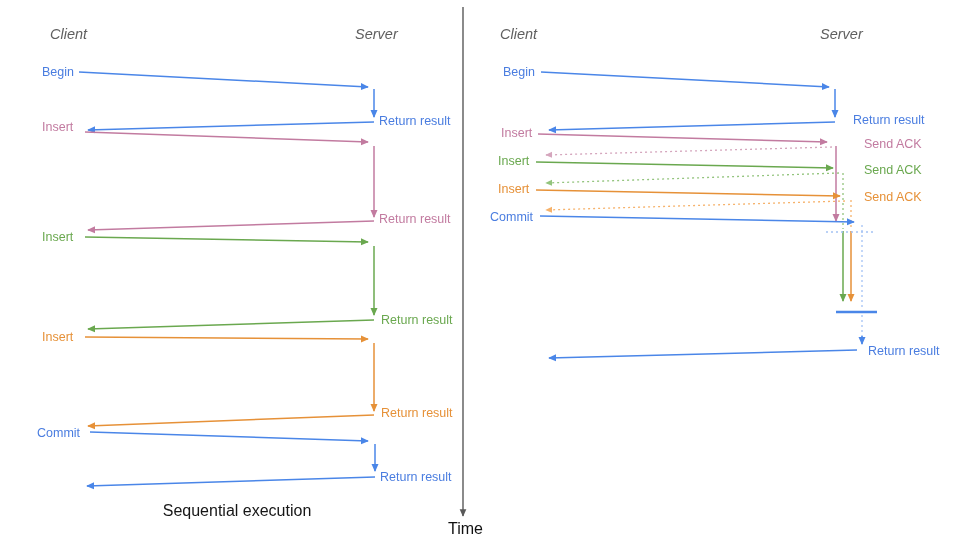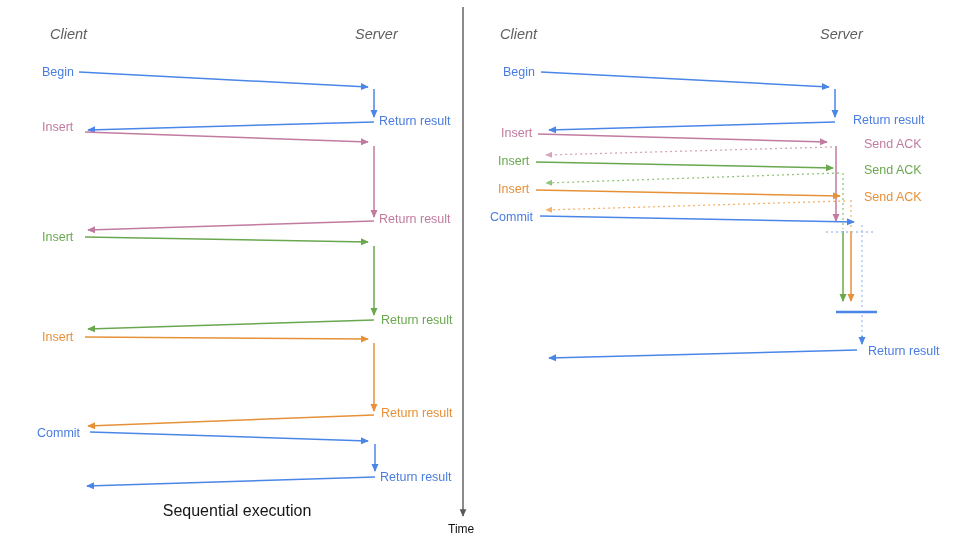--- a/index.html
+++ b/index.html
@@ -8,21 +8,21 @@
     font-family:"Liberation Sans", sans-serif;
   }
   .stage svg{position:absolute;left:0;top:0;}
   .lbl{position:absolute;font-size:12.5px;line-height:14px;white-space:nowrap;}
   .hdr{position:absolute;font-size:14.5px;font-style:italic;color:#5f5f5f;white-space:nowrap;}
   .title{position:absolute;font-size:16px;color:#161616;text-align:center;width:220px;white-space:nowrap;}
   .c-blue{color:#4a7de0;}
   .c-pink{color:#c27ba0;}
   .c-green{color:#6aa84f;}
   .c-orange{color:#e69138;}
-  .c-dark{color:#111111;font-size:12px;}
+  .c-dark{color:#111111;font-size:16px;}
 </style>
 </head>
 <body>
 
 <div class="stage">
 
   <svg width="960" height="540" viewBox="0 0 960 540">
     <defs>
       <marker id="m-blue" viewBox="0 0 10 10" refX="8" refY="5" markerWidth="6" markerHeight="6" orient="auto">
           <path d="M0,1 L9,5 L0,9 z" fill="#4a86e8"></path>

